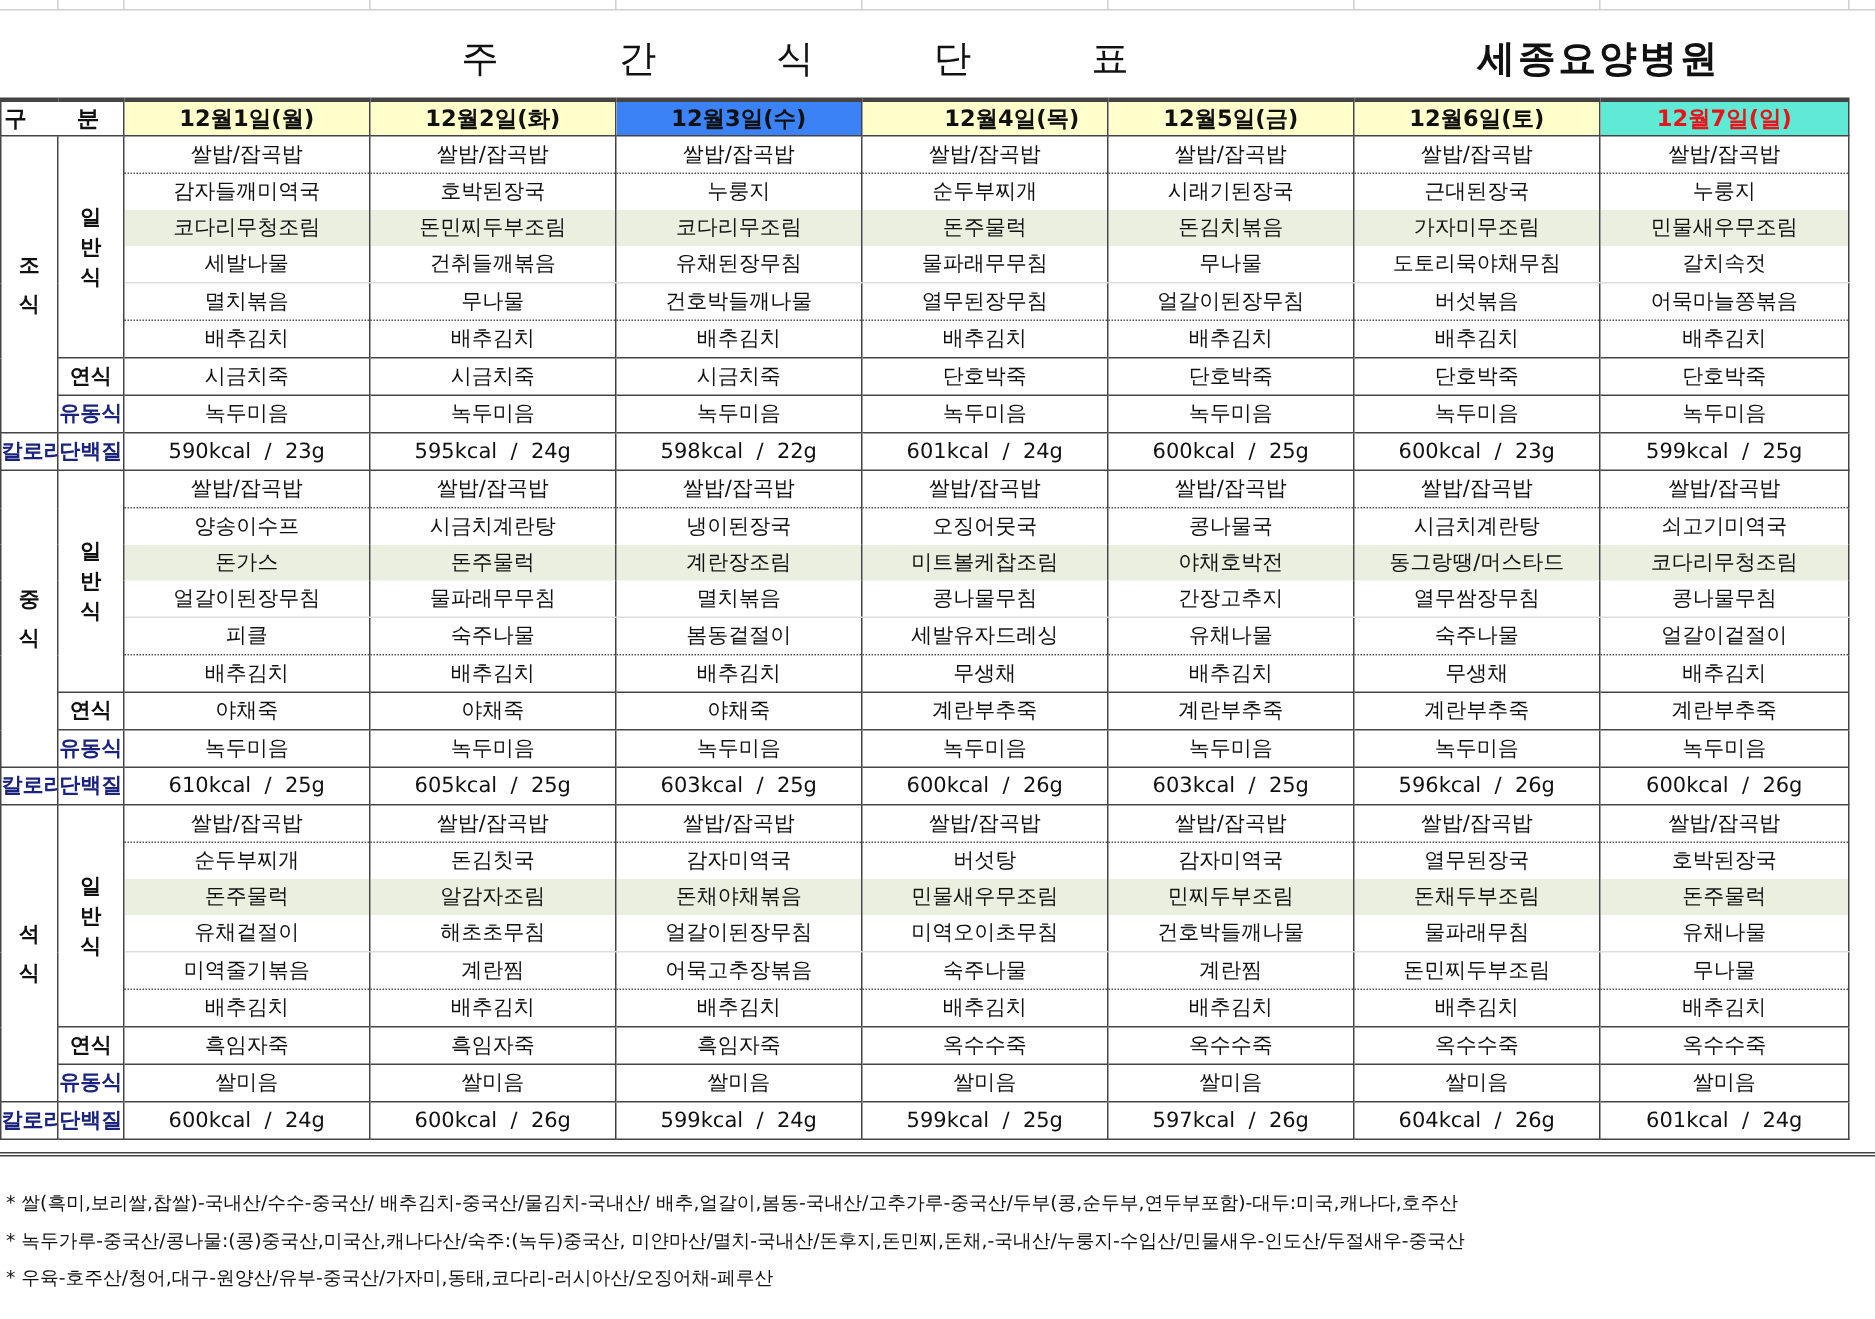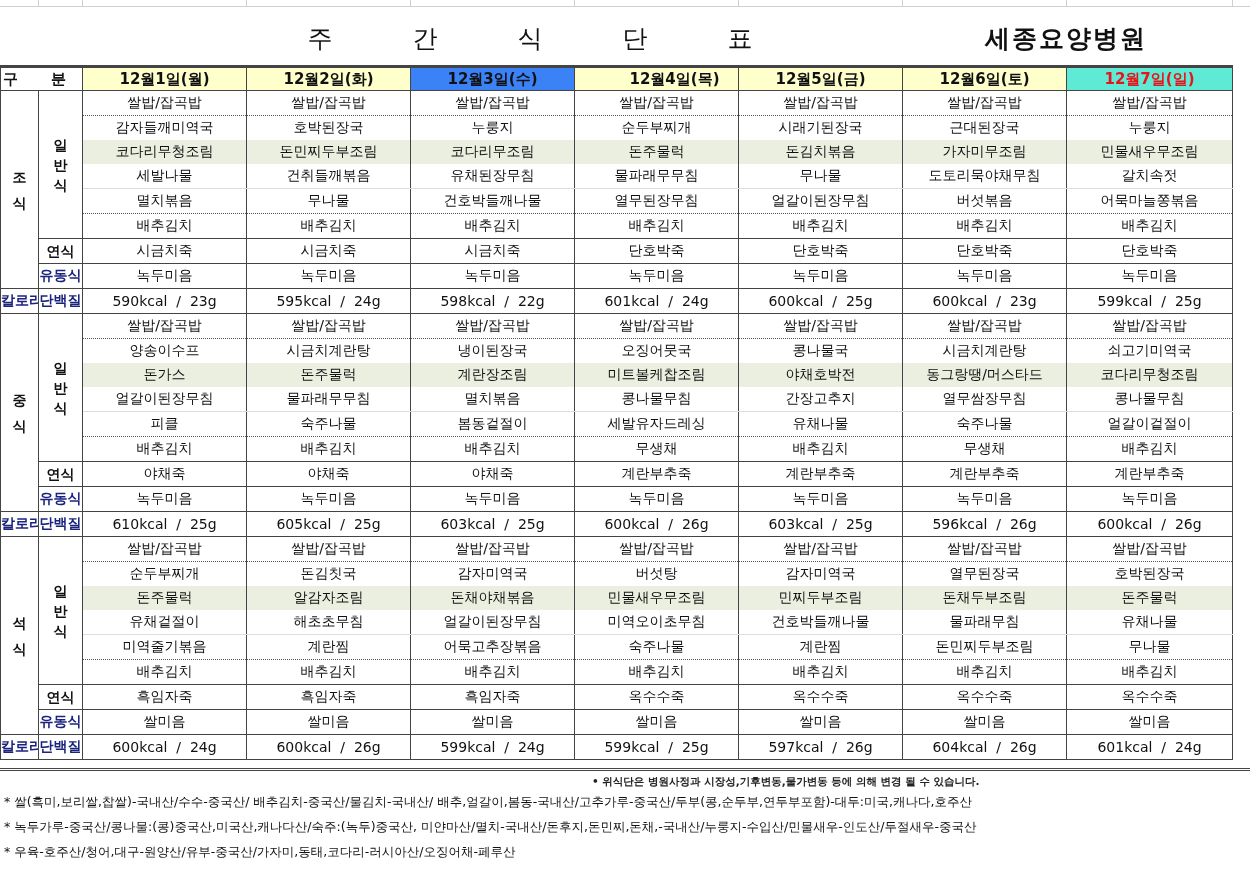--- a/index.html
+++ b/index.html
@@ -359,18 +359,17 @@
         <td class="d" style="white-space: pre;">599kcal  /  25g</td>
         <td class="d" style="white-space: pre;">597kcal  /  26g</td>
         <td class="d" style="white-space: pre;">604kcal  /  26g</td>
         <td class="d" style="white-space: pre;">601kcal  /  24g</td>
       </tr>
     </tbody>
 </table>
 
 <div class="notes">
   <div class="note-row1">
-    <span class="note-b">• 위식단은 병원사정과 시장성,기후변동,물가변동 등에 의해 변경 될 수 있습니다.</span>
   </div>
   <div class="origin" style="top:26px">* 쌀(흑미,보리쌀,찹쌀)-국내산/수수-중국산/ 배추김치-중국산/물김치-국내산/ 배추,얼갈이,봄동-국내산/고추가루-중국산/두부(콩,순두부,연두부포함)-대두:미국,캐나다,호주산</div>
   <div class="origin" style="top:51px">* 녹두가루-중국산/콩나물:(콩)중국산,미국산,캐나다산/숙주:(녹두)중국산, 미얀마산/멸치-국내산/돈후지,돈민찌,돈채,-국내산/누룽지-수입산/민물새우-인도산/두절새우-중국산</div>
   <div class="origin" style="top:76px">* 우육-호주산/청어,대구-원양산/유부-중국산/가자미,동태,코다리-러시아산/오징어채-페루산</div>
 </div>
 
 </body></html>

